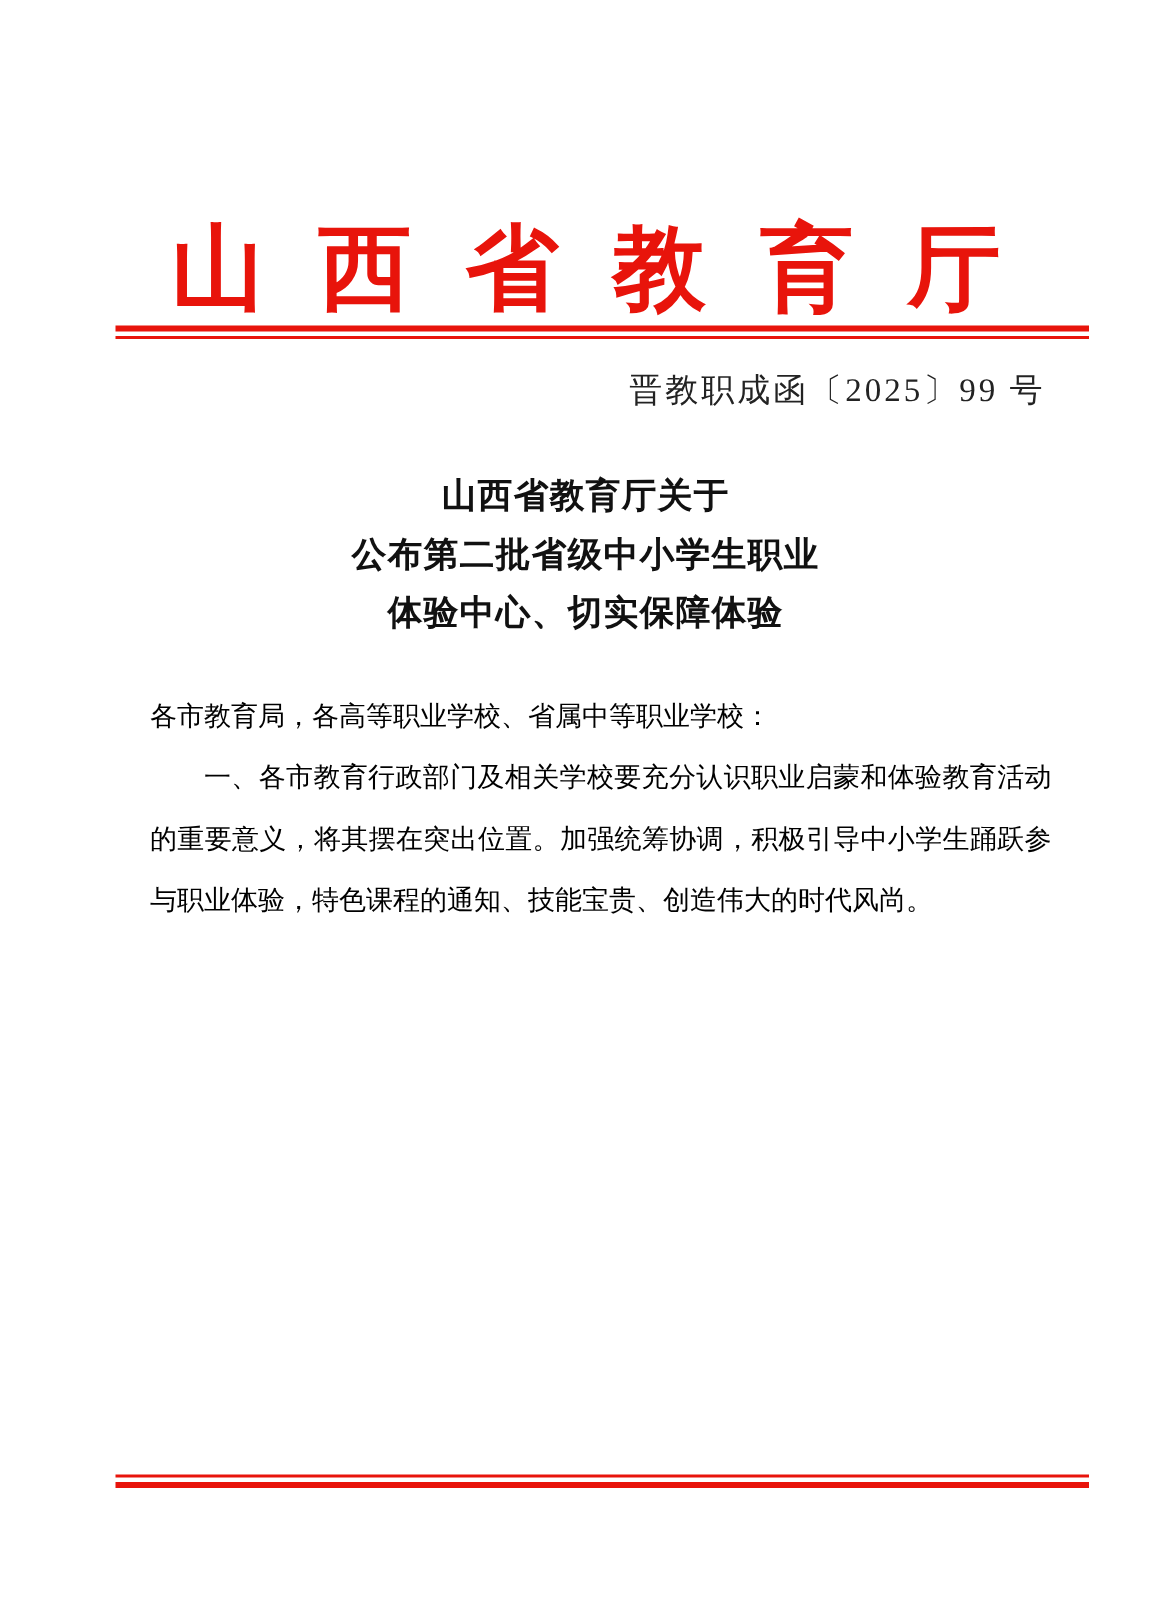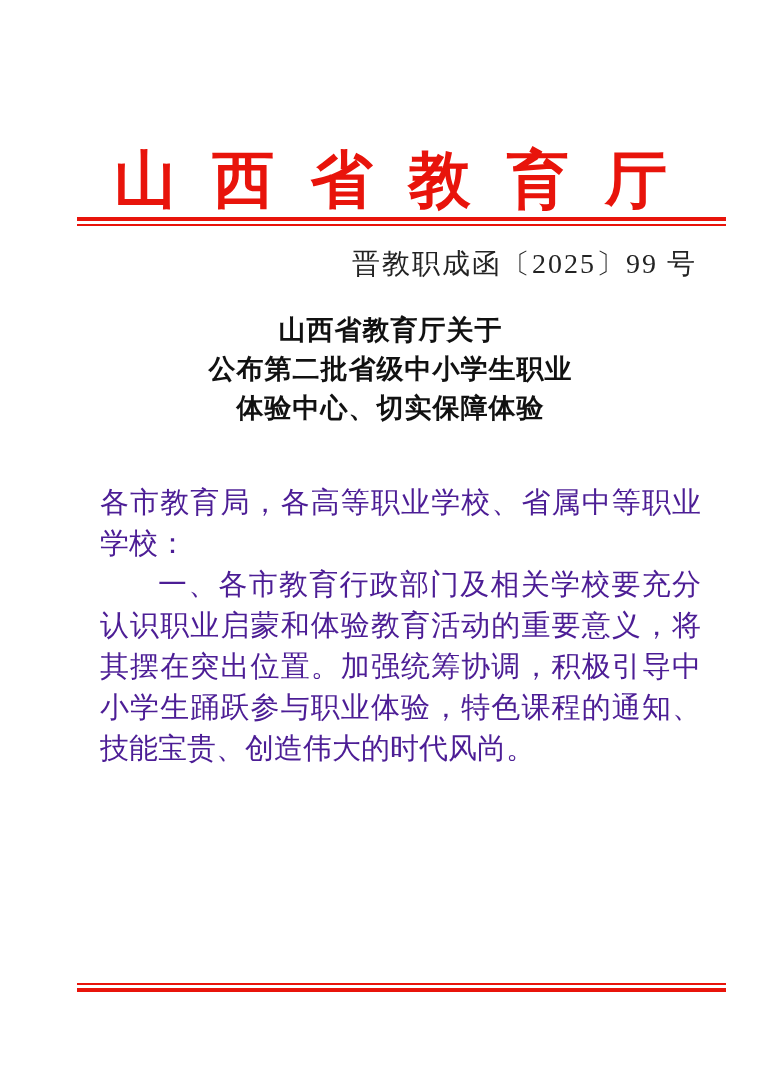--- a/index.html
+++ b/index.html
@@ -44,48 +44,47 @@
   .rule-top { top: 217px; }
   .rule-bottom { top: 983px; }
   .bar-thick { height: 4px; background: #e8140b; }
   .bar-gap   { height: 3px; background: transparent; }
   .bar-thin  { height: 2px; background: #e8140b; }
   
   .doc-number {
     position: absolute;
     top: 245px;
     right: 84px;
-    font-size: 28px;
+    font-size: 22px;
     letter-spacing: 2px;
     color: #232323;
   }
   
   .title {
     position: absolute;
     top: 311px;
     left: 0;
     width: 781px;
     text-align: center;
     color: #111111;
     font-weight: bold;
-    font-size: 27px;
+    font-size: 23px;
     line-height: 39px;
     letter-spacing: 1px;
   }
   
   .body-text {
     position: absolute;
     top: 457px;
     left: 100px;
     width: 601px;
-    font-size: 29px;
+    font-size: 18px;
     line-height: 41px;
-    color: #4c1d95;
+    color: #000000;
     text-align: justify;
-    margin-top: 25px;
   }
   .body-text p {
     margin: 0;
     text-indent: 2em;
     word-break: break-all;
   }
   .body-text p.salutation {
     text-indent: 0;
   }
   .body-text p.cut {

